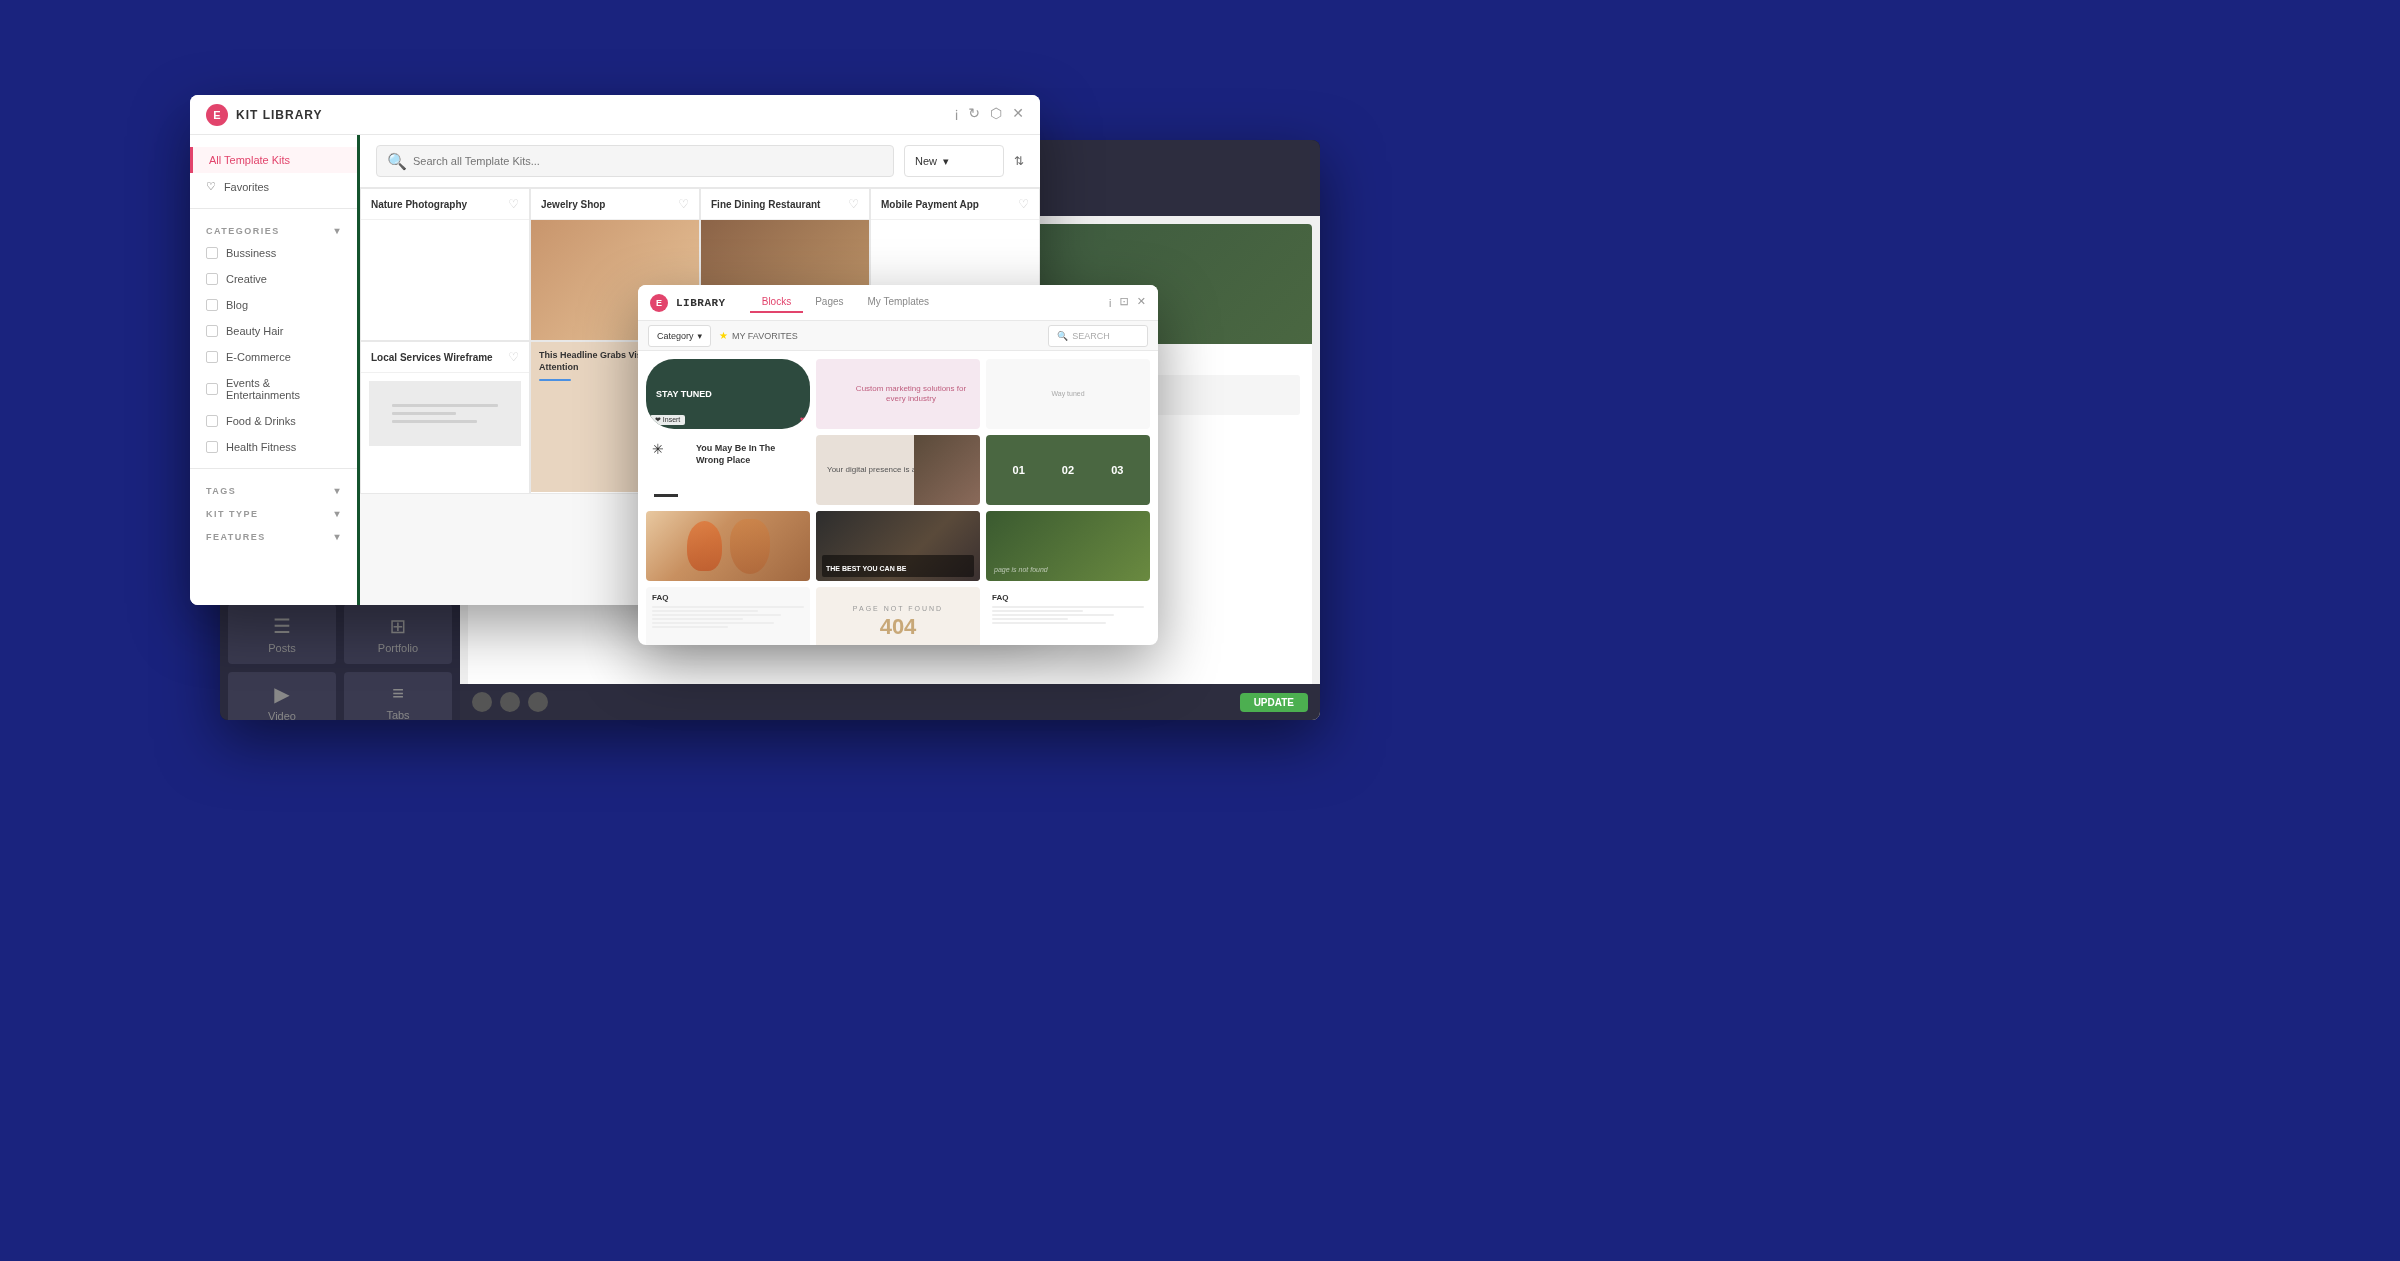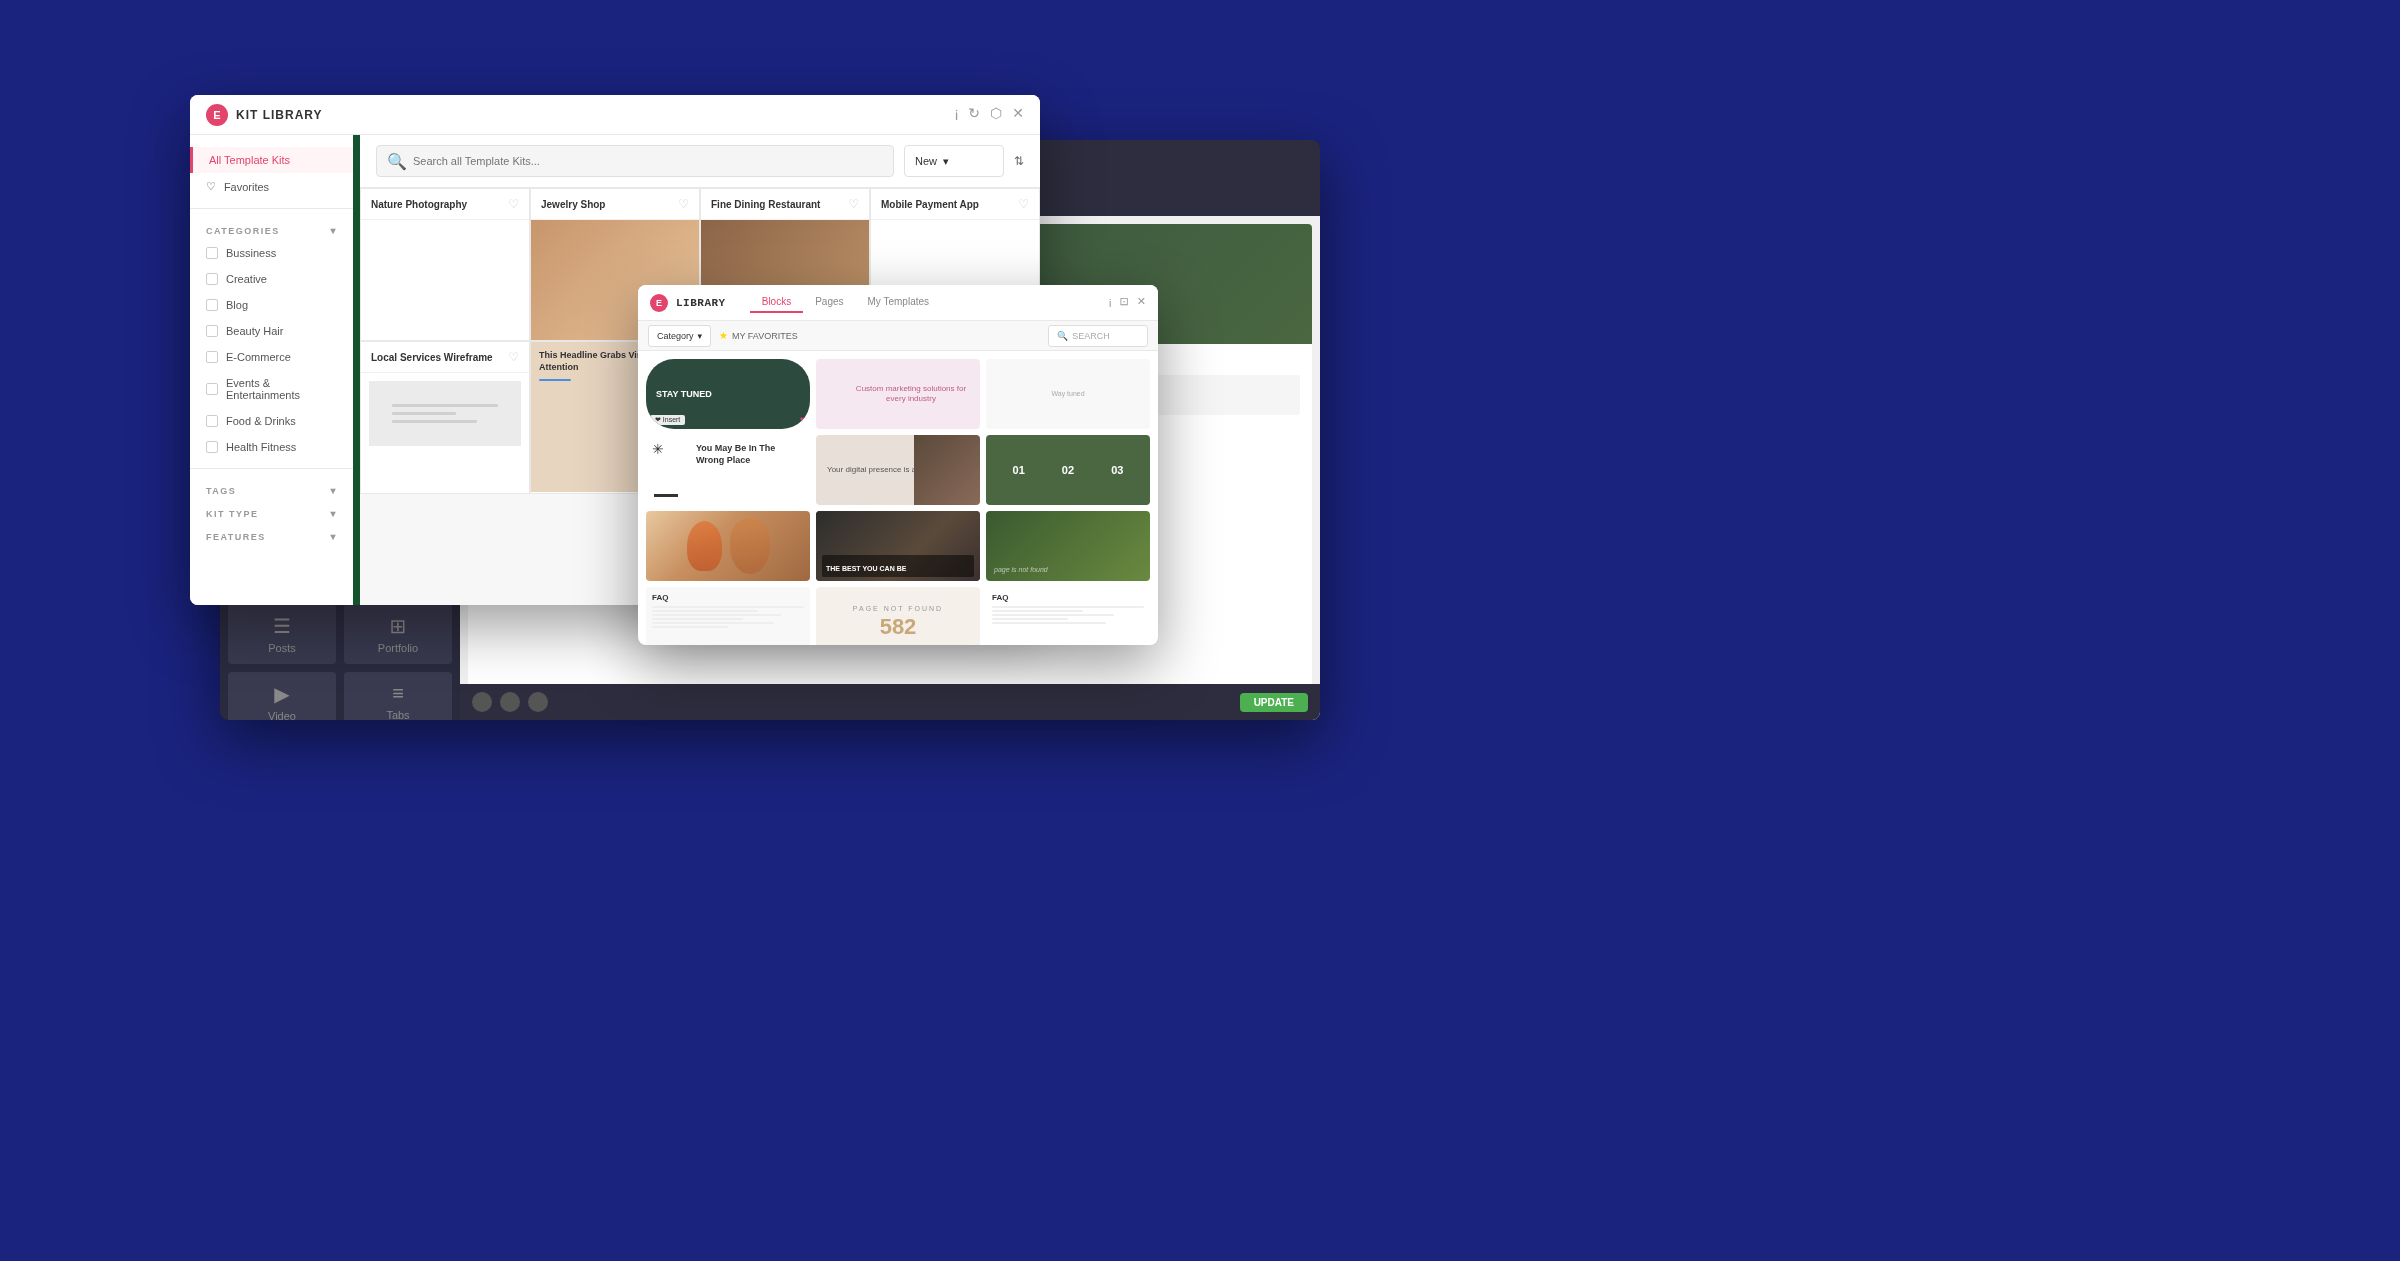--- a/index.html
+++ b/index.html
@@ -244,21 +244,21 @@
     .kit-title-icon { color: #999; font-size: 14px; cursor: pointer; }
     .kit-body {
       display: flex;
       height: calc(100% - 40px);
     }
 
     
     .kit-sidebar {
       width: 170px;
       background: white;
-      border-right: 7px solid #14532d;
+      border-right: 3px solid #14532d;
       padding: 12px 0;
       overflow-y: auto;
     }
     .kit-sidebar-item {
       padding: 7px 16px;
       font-size: 11px;
       color: #555;
       cursor: pointer;
       display: flex;
       align-items: center;
@@ -1029,21 +1029,21 @@
           <div class="lc-faq-line" style="width:85%;"></div>
           <div class="lc-faq-line" style="width:60%;"></div>
           <div class="lc-faq-line" style="width:80%;"></div>
           <div class="lc-faq-line" style="width:50%;"></div>
         </div>
       </div>
 
       <div class="lib-card">
         <div class="lib-card-img lc-404" style="background:#f5f0ea;flex-direction:column;gap:2px;">
           <div style="font-size:7px;color:#999;letter-spacing:2px;">PAGE NOT FOUND</div>
-          <span class="lc-404-text">582</span>
+          <span class="lc-404-text">404</span>
         </div>
       </div>
 
       <div class="lib-card">
         <div class="lib-card-img lc-faq2">
           <div class="lc-faq-title">FAQ</div>
           <div class="lc-faq-line"></div>
           <div class="lc-faq-line" style="width:60%;"></div>
           <div class="lc-faq-line" style="width:80%;"></div>
           <div class="lc-faq-line" style="width:50%;"></div>

